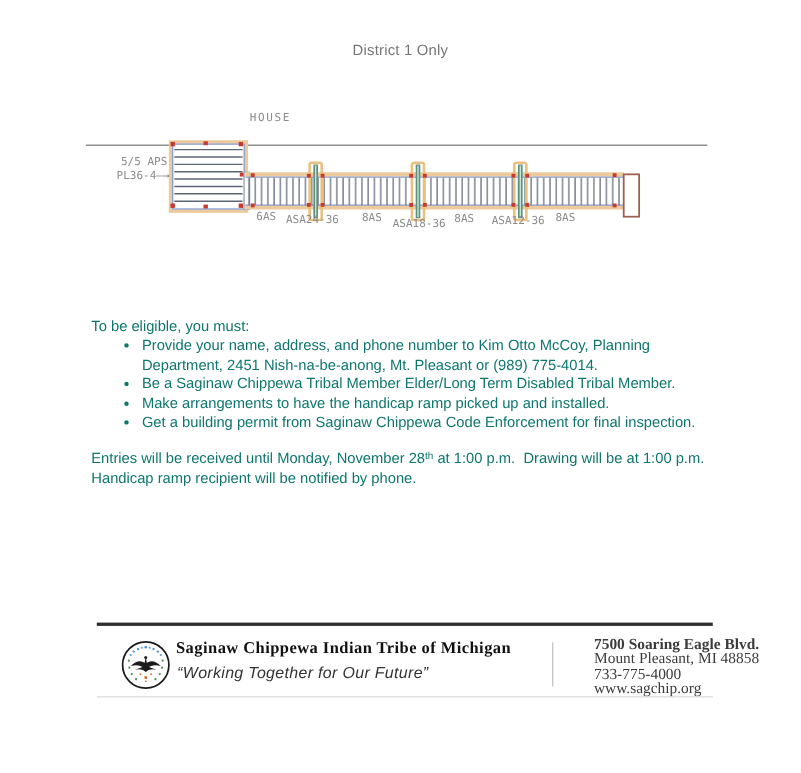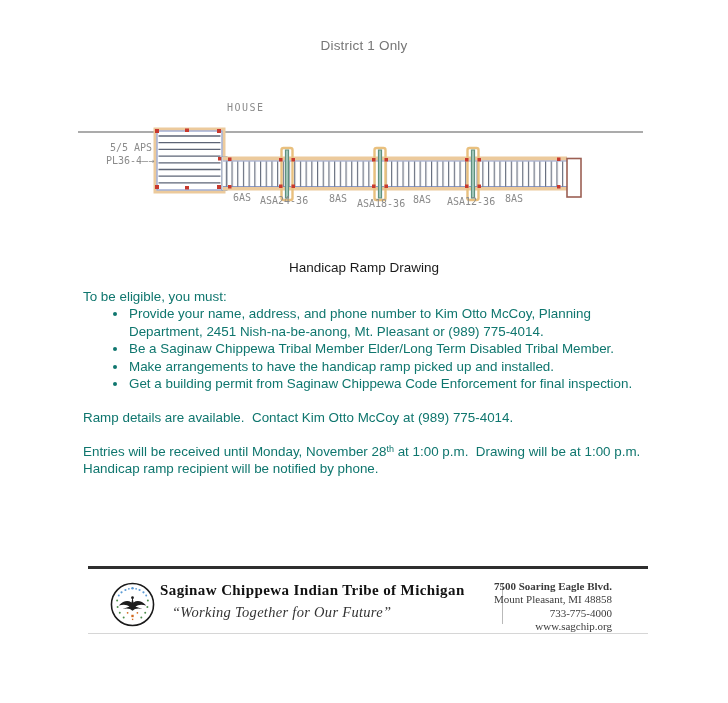--- a/index.html
+++ b/index.html
@@ -44,29 +44,29 @@
   
   .footer-topline{position:absolute;left:88px;top:566px;width:560px;height:2.5px;background:#2e2e2e;}
   .footer-bottomline{position:absolute;left:88px;top:633px;width:560px;height:1px;background:#d6d6d6;}
   .seal{position:absolute;left:109px;top:581px;width:47px;height:47px;}
   .org-name{
     position:absolute;left:160px;top:582px;
     font-family:"Liberation Serif",serif;font-weight:bold;
     font-size:15px;color:#111;letter-spacing:.4px;white-space:nowrap;
   }
   .org-tagline{
-    position:absolute;left:172px;top:604px;
-    font-family:Liberation Serif, serif;font-style:italic;
+    position:absolute;left:161px;top:604px;
+    font-family:Liberation Sans, sans-serif;font-style:italic;
     font-size:14.5px;color:#333;letter-spacing:.3px;white-space:nowrap;
   }
   .footer-divider{position:absolute;left:502px;top:584px;width:1px;height:40px;background:#b9b9b9;}
   .address{
-    position:absolute;left:494px;top:580px;
+    position:absolute;left:540px;top:580px;
     font-family:"Liberation Serif",serif;
-    font-size:11px;line-height:13.3px;color:#3b3b3b;text-align:right;
+    font-size:14px;line-height:13.3px;color:#3b3b3b;
   }
   .address .l1{font-weight:bold;}
   .address div{white-space:nowrap;}
 </style>
 </head>
 <body>
 
 <div class="page">
 
   <div class="doc-title">District 1 Only</div>
@@ -157,31 +157,29 @@
   <span class="cad" style="left:110px;top:142px;">5/5 APS</span>
   <span class="cad" style="left:106px;top:155px;">PL36-4—→</span>
   <span class="cad" style="left:233px;top:192px;">6AS</span>
   <span class="cad" style="left:260px;top:195px;">ASA24-36</span>
   <span class="cad" style="left:329px;top:193px;">8AS</span>
   <span class="cad" style="left:357px;top:198px;">ASA18-36</span>
   <span class="cad" style="left:413px;top:194px;">8AS</span>
   <span class="cad" style="left:447px;top:196px;">ASA12-36</span>
   <span class="cad" style="left:505px;top:193px;">8AS</span>
 
-  <div class="caption">Handicap Ramp Drawing</div>
 
   <div class="bodytext">
     <p>To be eligible, you must:</p>
     <ul>
       <li>Provide your name, address, and phone number to Kim Otto McCoy, Planning Department, 2451 Nish-na-be-anong, Mt. Pleasant or (989) 775-4014.</li>
       <li>Be a Saginaw Chippewa Tribal Member Elder/Long Term Disabled Tribal Member.</li>
       <li>Make arrangements to have the handicap ramp picked up and installed.</li>
       <li>Get a building permit from Saginaw Chippewa Code Enforcement for final inspection.</li>
     </ul>
-    <p class="gap17">Ramp details are available.  Contact Kim Otto McCoy at (989) 775-4014.</p>
     <p class="gap16"><span>Entries will be received until Monday, November 28</span><sup class="ord">th</sup><span> at 1:00 p.m.  Drawing will be at 1:00 p.m.</span></p>
     <p>Handicap ramp recipient will be notified by phone.</p>
   </div>
 
   <div class="footer-topline"></div>
 
   <svg class="seal" viewBox="0 0 48 48">
     <circle cx="24" cy="24" r="21.5" fill="#ffffff" stroke="#1a1a1a" stroke-width="1.6"></circle>
     <g fill="#5b9bd5">
       <circle cx="24" cy="7.5" r="1.3"></circle>

